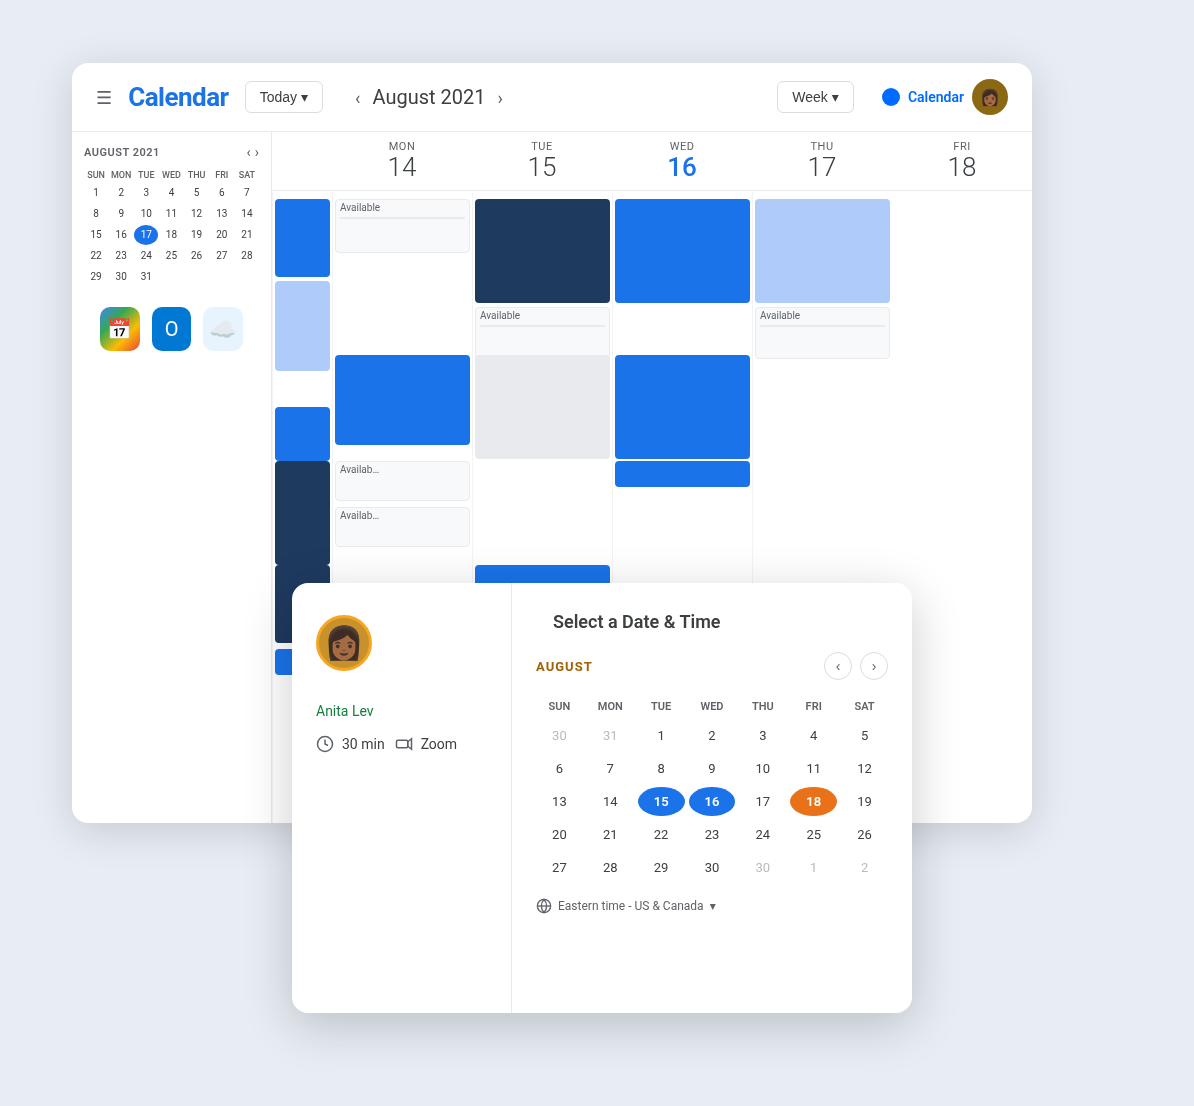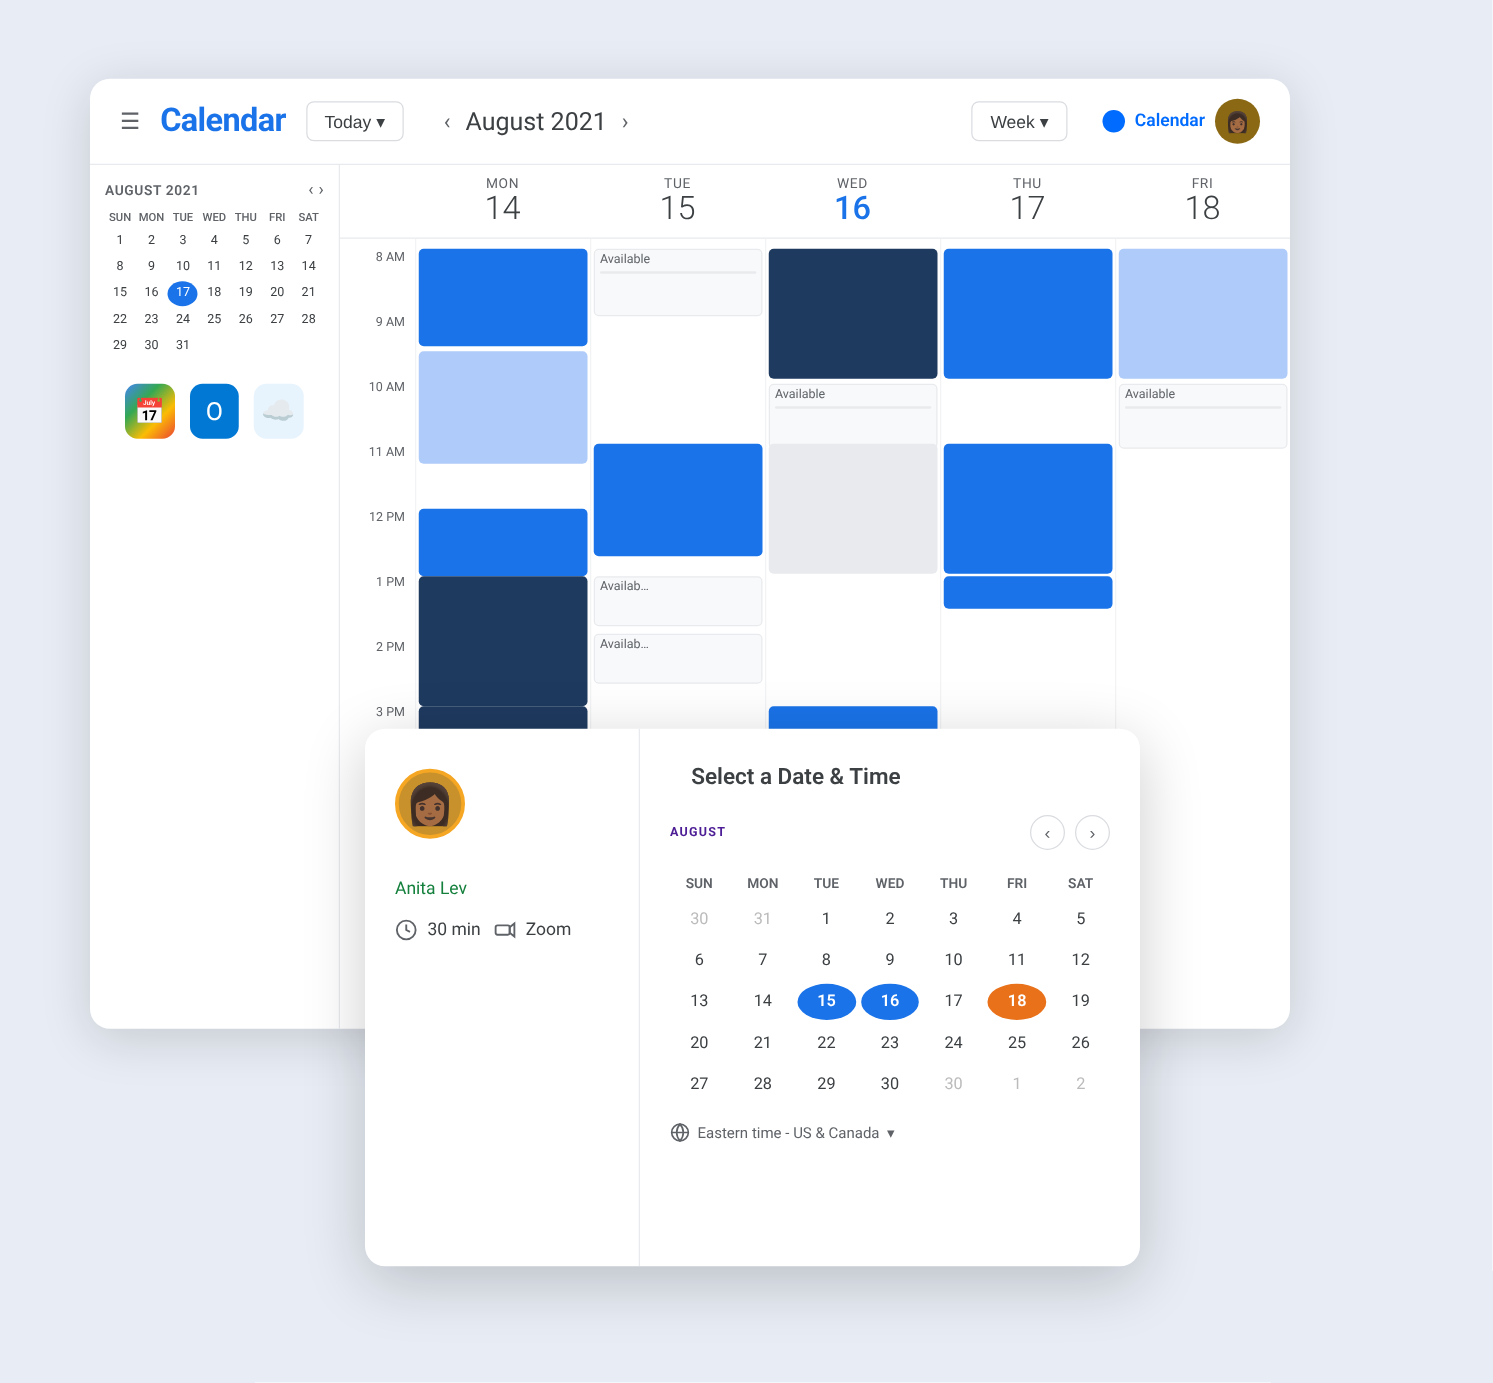--- a/index.html
+++ b/index.html
@@ -292,23 +292,23 @@
       margin-bottom: 20px;
       margin-left: 17px;
     }
     .dp-month-nav {
       display: flex;
       align-items: center;
       justify-content: space-between;
       margin-bottom: 16px;
     }
     .dp-month-name {
-      font-size: 10px;
+      font-size: 13px;
       font-weight: 700;
-      color: #4c1d95;
+      color: #a16207;
       letter-spacing: 1px;
       text-transform: uppercase;
     }
     .dp-nav-btn {
       width: 28px;
       height: 28px;
       border-radius: 50%;
       border: 1px solid #dadce0;
       background: #fff;
       display: flex;
@@ -482,33 +482,20 @@
             <div class="day-header-num">17</div>
           </div>
           <div class="day-header-cell">
             <div class="day-header-dow">FRI</div>
             <div class="day-header-num">18</div>
           </div>
         </div>
 
         <div style="flex:1; overflow:hidden; position:relative; display:grid; grid-template-columns: 60px repeat(5,1fr);">
 
-          <div style="display:flex; flex-direction:column; padding-top:8px;">
-            <div style="height:52px; font-size:10px; color:#5f6368; text-align:right; padding-right:8px; padding-top:2px;">8 AM</div>
-            <div style="height:52px; font-size:10px; color:#5f6368; text-align:right; padding-right:8px; padding-top:2px;">9 AM</div>
-            <div style="height:52px; font-size:10px; color:#5f6368; text-align:right; padding-right:8px; padding-top:2px;">10 AM</div>
-            <div style="height:52px; font-size:10px; color:#5f6368; text-align:right; padding-right:8px; padding-top:2px;">11 AM</div>
-            <div style="height:52px; font-size:10px; color:#5f6368; text-align:right; padding-right:8px; padding-top:2px;">12 PM</div>
-            <div style="height:52px; font-size:10px; color:#5f6368; text-align:right; padding-right:8px; padding-top:2px;">1 PM</div>
-            <div style="height:52px; font-size:10px; color:#5f6368; text-align:right; padding-right:8px; padding-top:2px;">2 PM</div>
-            <div style="height:52px; font-size:10px; color:#5f6368; text-align:right; padding-right:8px; padding-top:2px;">3 PM</div>
-            <div style="height:52px; font-size:10px; color:#5f6368; text-align:right; padding-right:8px; padding-top:2px;">4 PM</div>
-            <div style="height:52px; font-size:10px; color:#5f6368; text-align:right; padding-right:8px; padding-top:2px;">5 PM</div>
-            <div style="height:52px; font-size:10px; color:#5f6368; text-align:right; padding-right:8px; padding-top:2px;">6 PM</div>
-          </div>
 
           <div style="position:relative; border-left:1px solid #f1f3f4;">
 
             <div style="position:absolute;top:8px;left:2px;right:2px;height:78px;background:#1a73e8;border-radius:4px;"></div>
 
             <div style="position:absolute;top:90px;left:2px;right:2px;height:90px;background:#aecbfa;border-radius:4px;"></div>
 
             <div style="position:absolute;top:216px;left:2px;right:2px;height:54px;background:#1a73e8;border-radius:4px;"></div>
 
             <div style="position:absolute;top:270px;left:2px;right:2px;height:104px;background:#1e3a5f;border-radius:4px;"></div>

